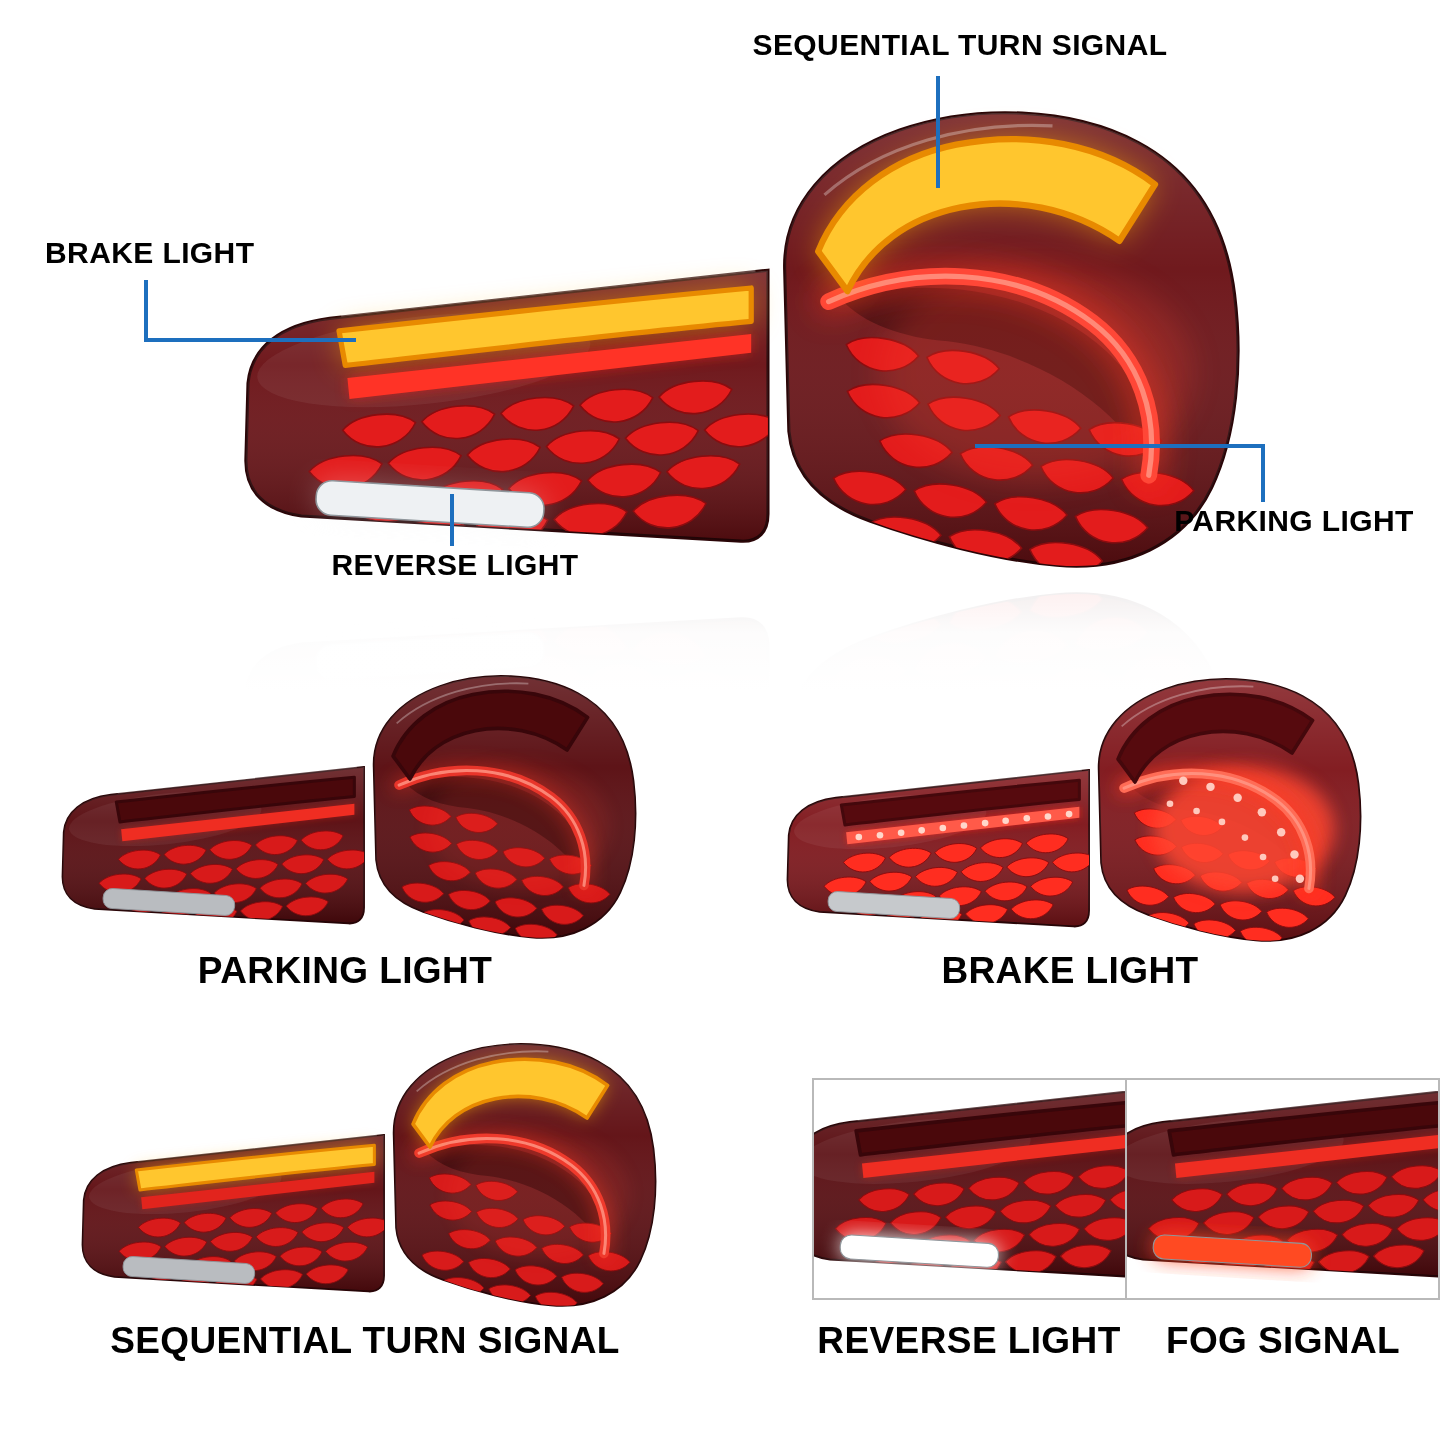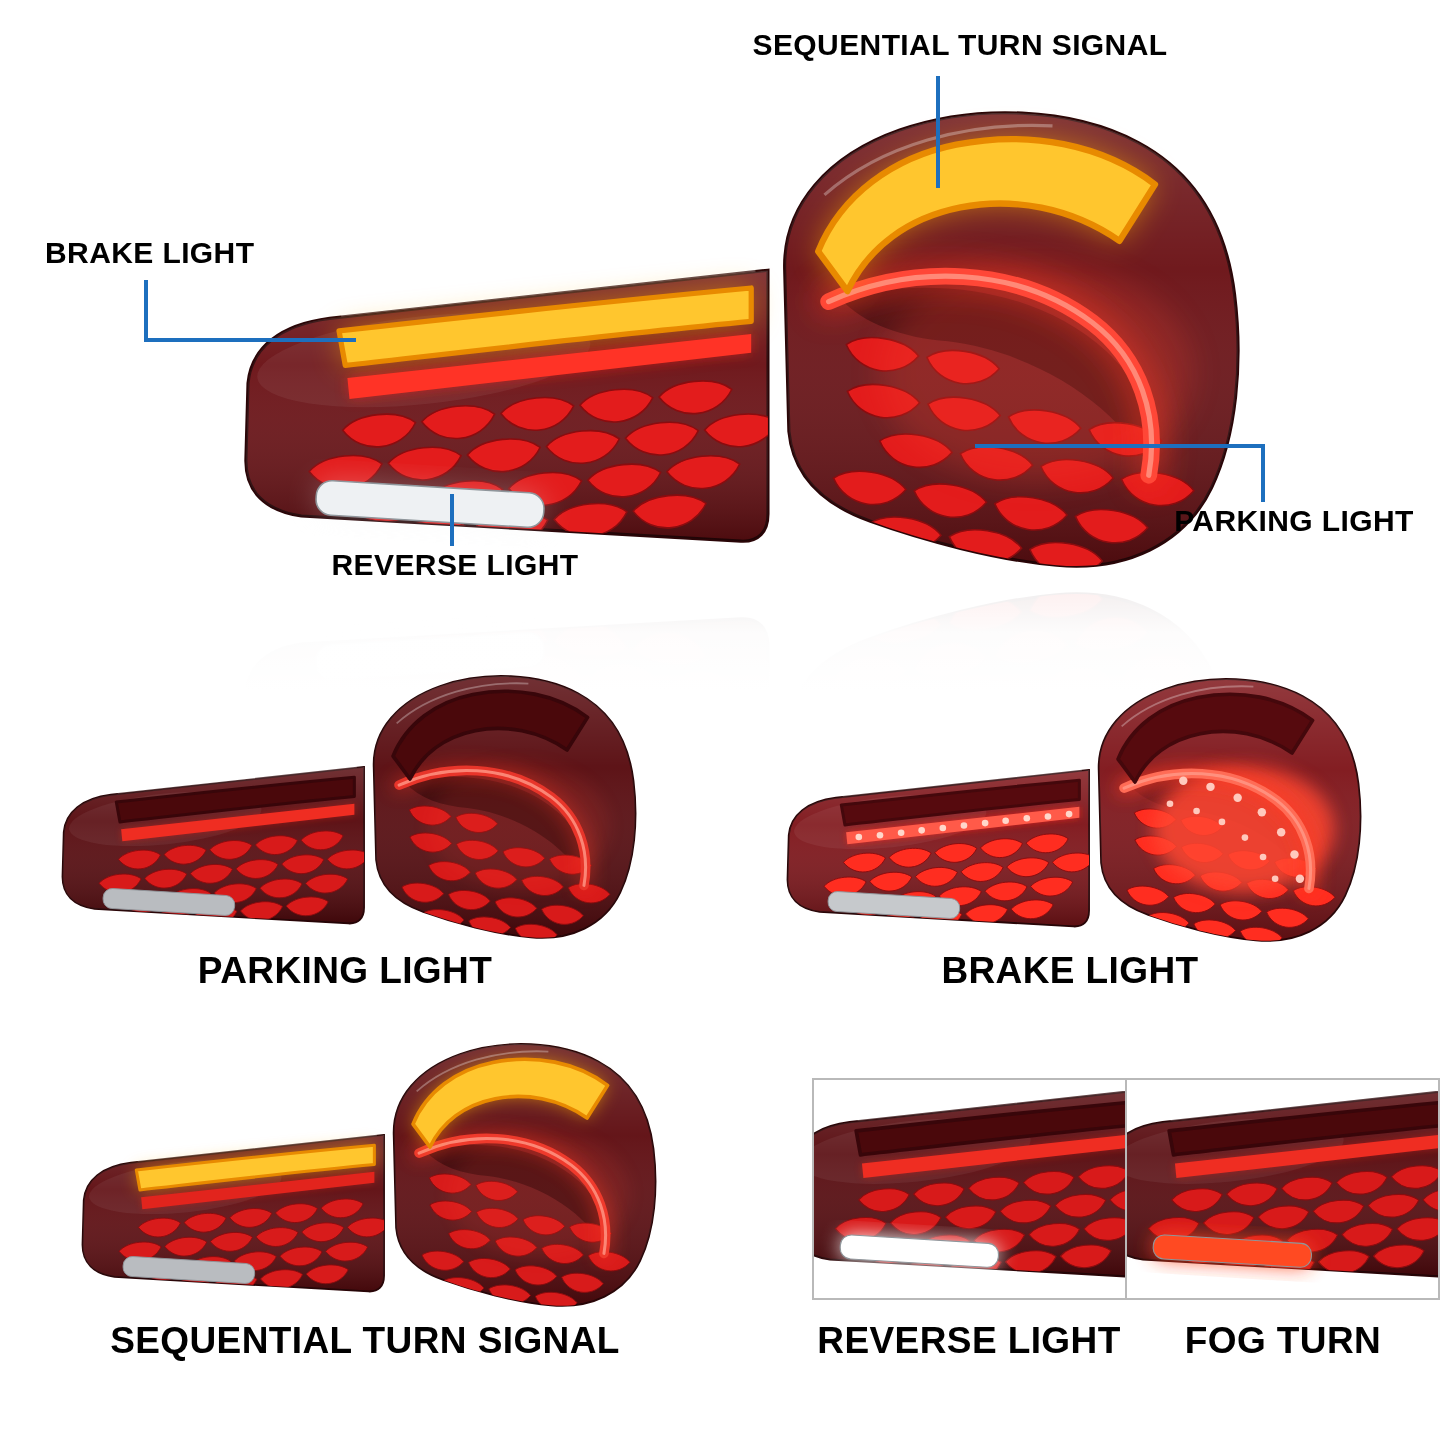--- a/index.html
+++ b/index.html
@@ -962,15 +962,15 @@
           </g>
           <path d="M592,194 C614,140 664,104 724,92 C794,78 864,92 914,130 L880,184 C834,152 778,142 728,152 C678,162 640,190 620,232 Z" fill="#ffb200" filter="url(#b14)" style="opacity:var(--amber-glow,0)"></path>
           <path d="M592,194 C614,140 664,104 724,92 C794,78 864,92 914,130 L880,184 C834,152 778,142 728,152 C678,162 640,190 620,232 Z" fill="var(--amber,#4a080b)" stroke="var(--amber-deep,#38060a)" stroke-width="6" stroke-linejoin="round"></path>
           <path d="M598,140 C652,92 734,70 816,74" stroke="rgba(255,255,255,0.3)" stroke-width="3" fill="none"></path>
         </g>
       </g>
         </svg>
     </div>
   </div>
   <div class="cap" style="left:812px;top:1320px;width:314px;">REVERSE LIGHT</div>
-  <div class="cap" style="left:1126px;top:1320px;width:314px;">FOG TURN</div>
+  <div class="cap" style="left:1126px;top:1320px;width:314px;">FOG SIGNAL</div>
 
 </div>
 
 </body></html>

